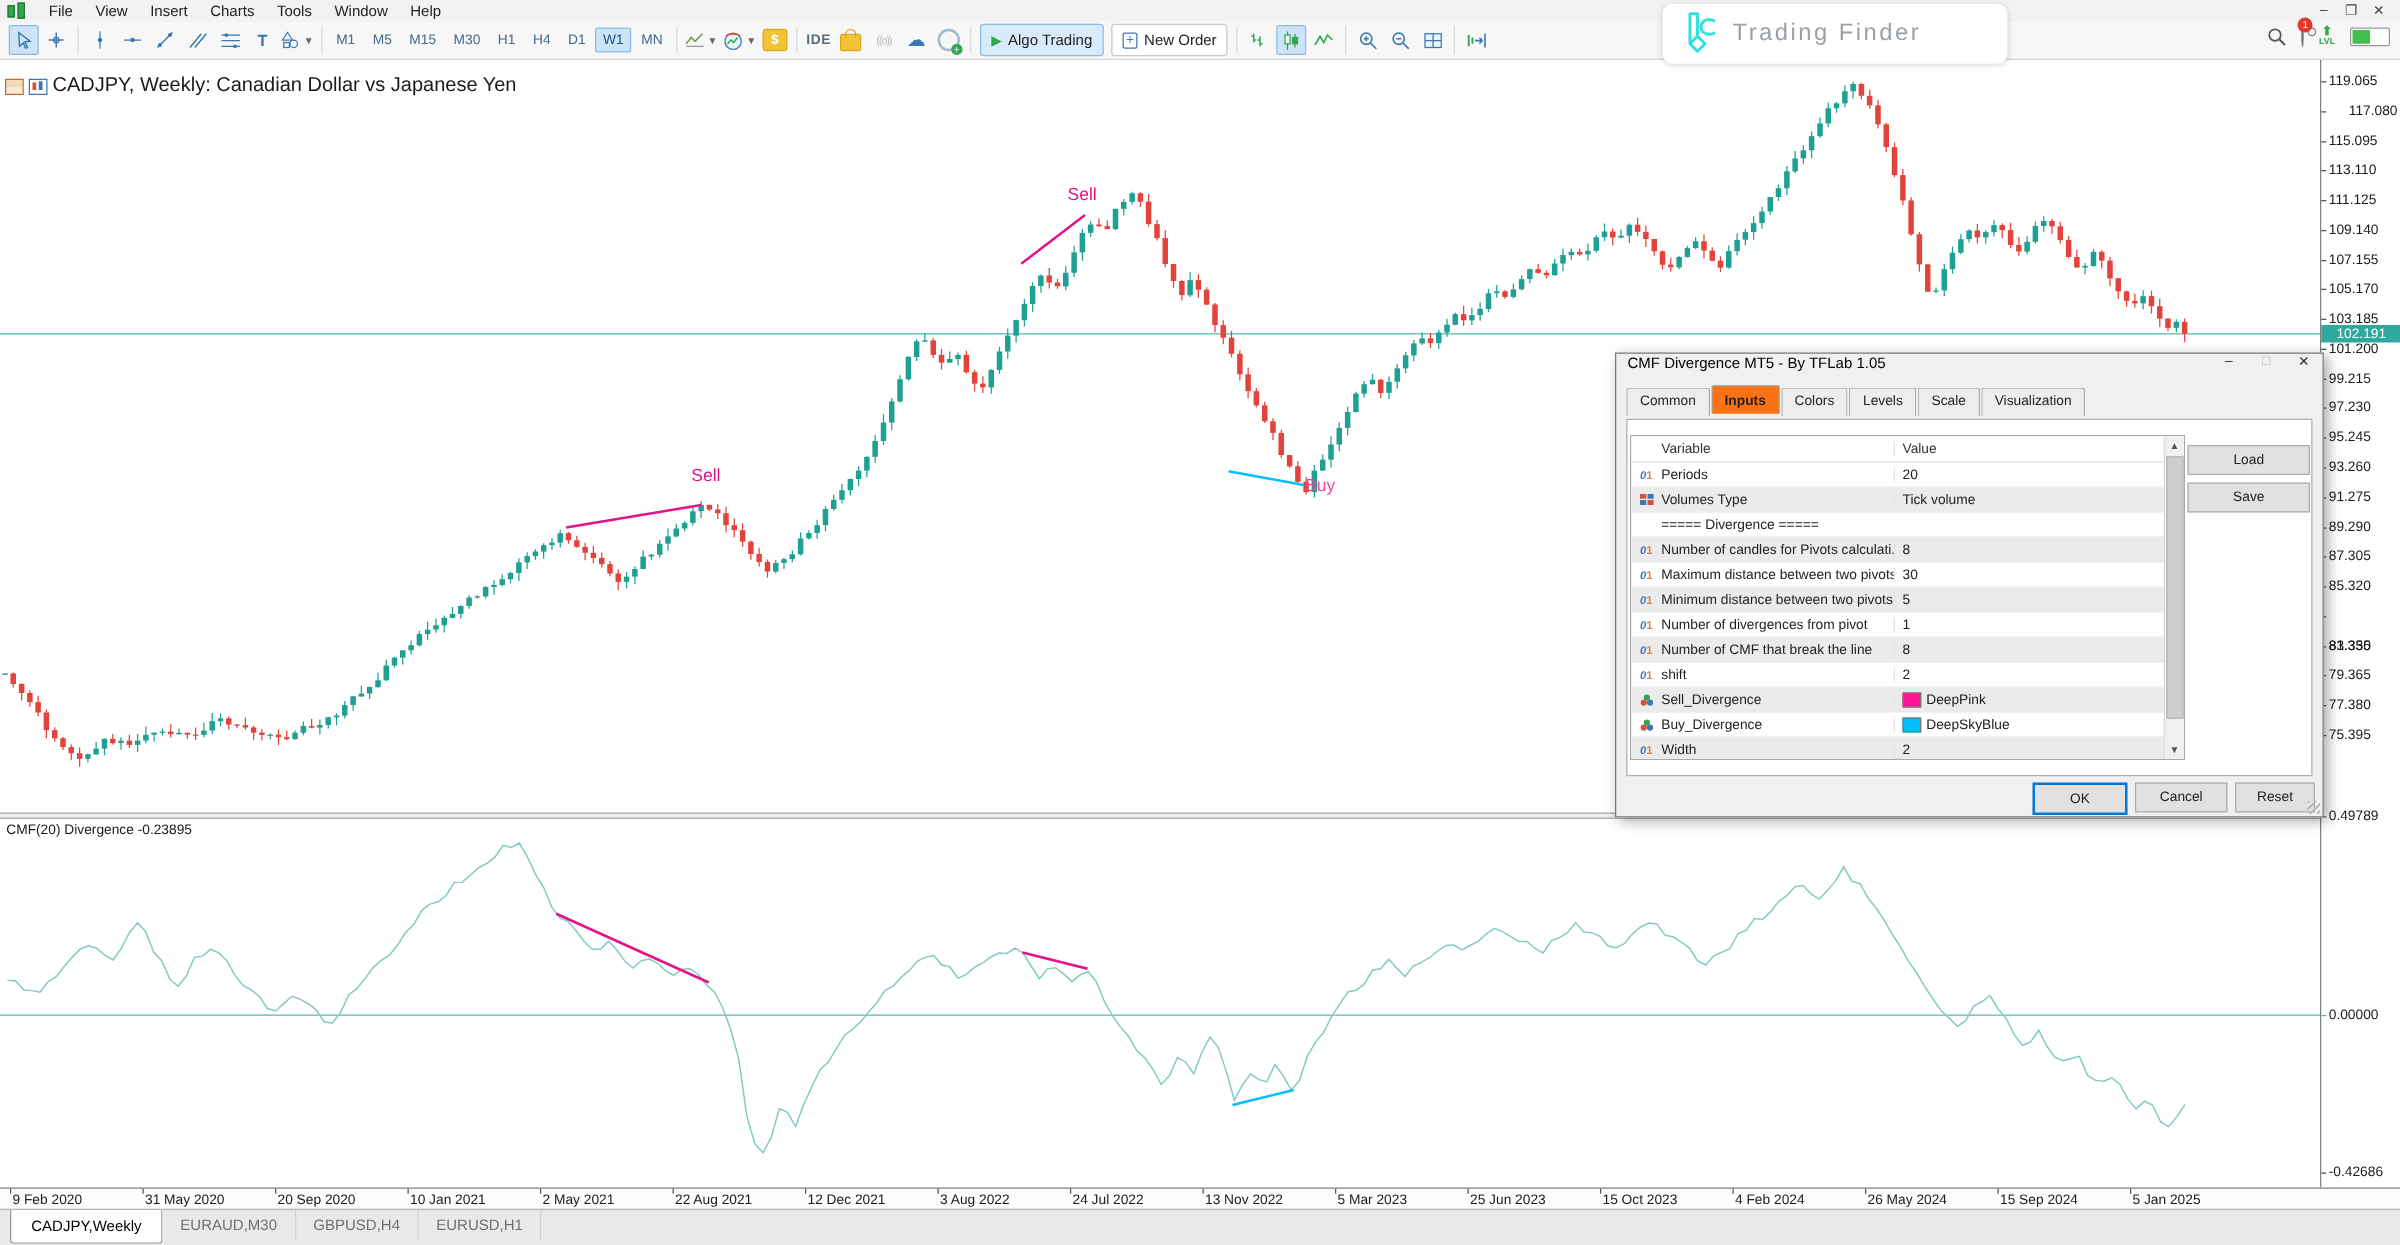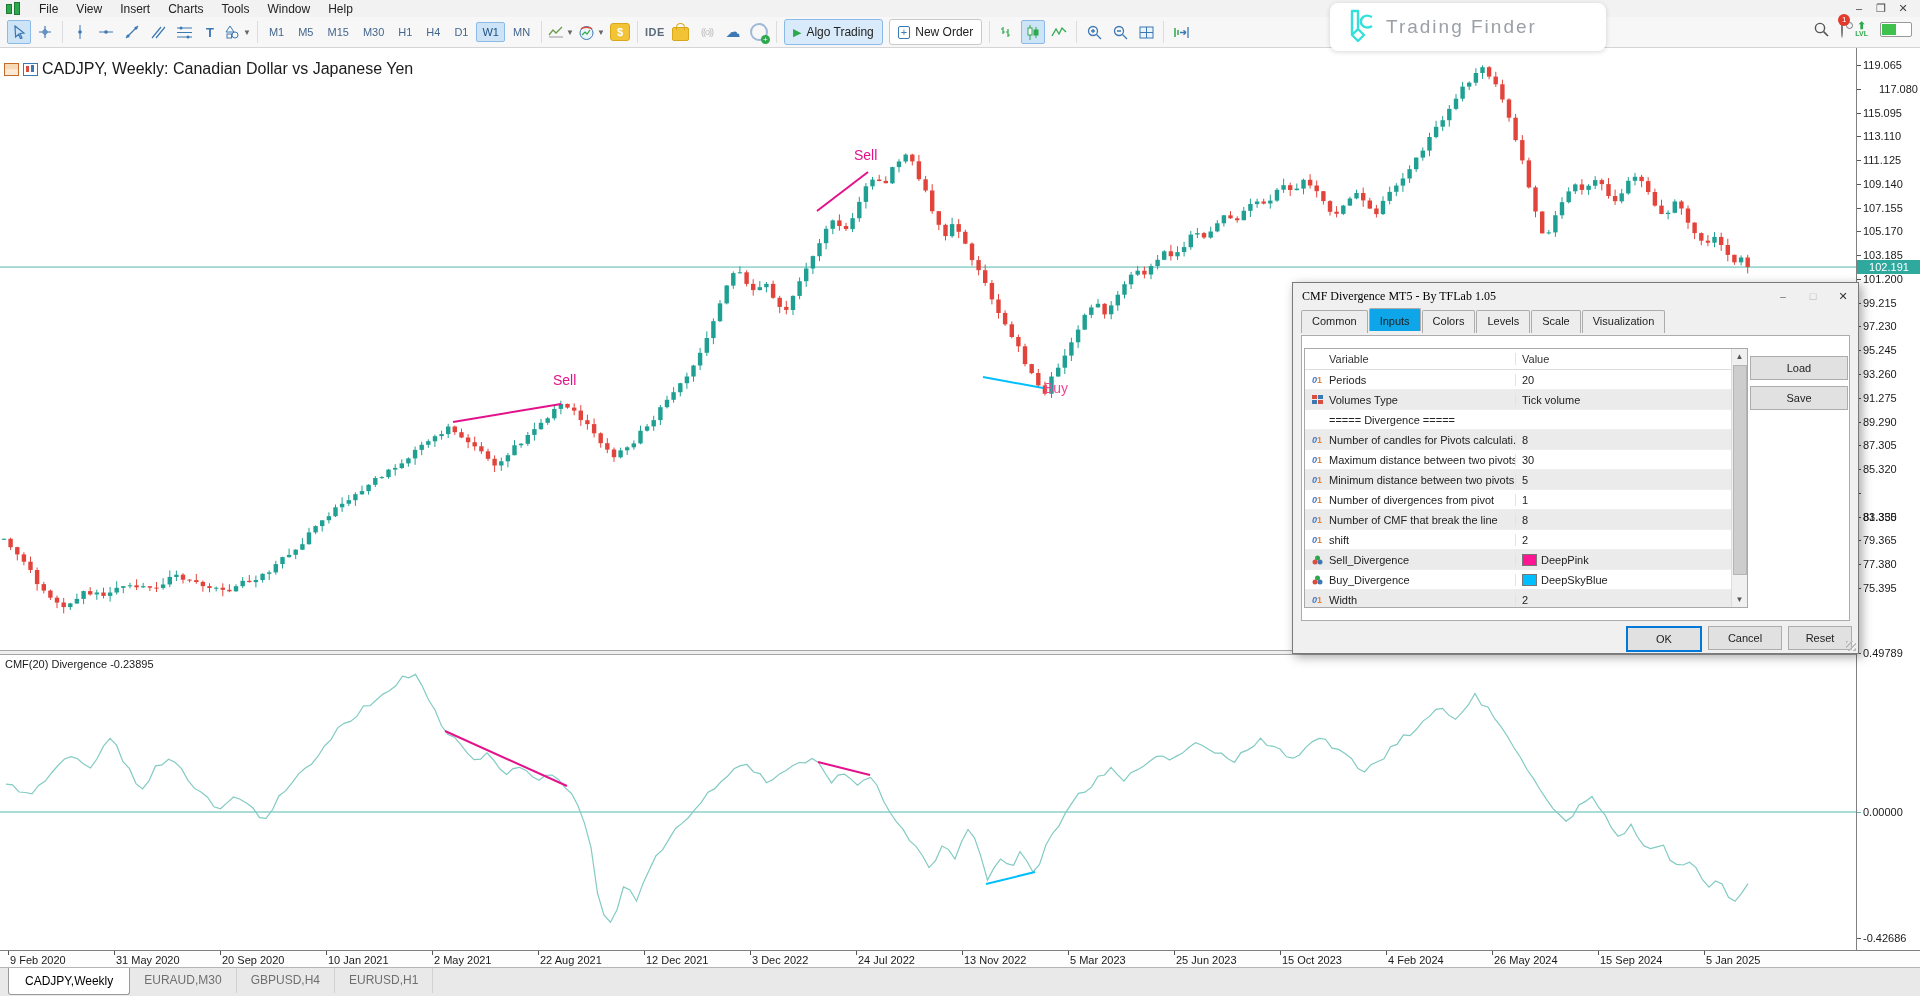--- a/index.html
+++ b/index.html
@@ -80,28 +80,28 @@
   .tabbar{position:absolute;left:0;top:967px;width:1920px;height:29px;background:#e9e9e9;border-top:1px solid #b5b5b5;
           display:flex;align-items:flex-start;font-size:12px;}
   .btab{padding:5px 14px 6px;color:#6f6f6f;border-right:1px solid #d2d2d2;}
   .btab.active{background:#fff;color:#000;border:1px solid #9a9a9a;border-top:none;margin-left:8px;
                border-radius:0 0 3px 3px;padding:6px 16px;}
   
   .anno{position:absolute;font-size:14px;font-weight:500;z-index:2;}
   
   .dialog{position:absolute;left:1292px;top:282px;width:565px;height:370px;background:#f0f0f0;
           border:1px solid #7a7a7a;box-shadow:3px 3px 10px rgba(0,0,0,.35);z-index:10;font-size:11px;}
-  .dlg-title{height:26px;display:flex;align-items:center;padding-left:9px;font-size:12px;color:#000;font-family:Liberation Serif, serif;}
+  .dlg-title{height:26px;display:flex;align-items:flex-start;padding-left:9px;font-size:12px;color:#000;}
   .dlg-ctrls{margin-left:auto;display:flex;color:#333;}
   .dlg-ctrls span{width:30px;text-align:center;font-size:11px;}
   .dlg-ctrls .dis{color:#b5b5b5;}
   .dlg-tabs{display:flex;padding-left:8px;position:relative;top:1px;}
   .dtab{padding:4px 10px;border:1px solid #acacac;border-bottom:none;background:#ededed;margin-right:1px;
         border-radius:2px 2px 0 0;color:#222;}
-  .dtab.active{background:#0ea5e9;position:relative;top:-2px;padding-top:6px;}
+  .dtab.active{background:#f97316;position:relative;top:-2px;padding-top:6px;font-weight:bold;}
   .dlg-body{position:absolute;left:8px;top:52px;right:8px;height:284px;border:1px solid #acacac;background:#fff;}
   .grid{position:absolute;left:2px;top:12px;width:442px;height:258px;border:1px solid #a9a9a9;background:#fff;overflow:hidden;}
   .grow{display:flex;height:19px;align-items:center;border-bottom:1px solid #ededed;}
   .grow.head{color:#333;background:#fff;border-bottom:1px solid #dcdcdc;height:20px;}
   .grow.shade{background:#ebebeb;}
   .gc-icon{width:24px;display:flex;justify-content:center;align-items:center;flex:0 0 24px;}
   .gc-name{flex:0 0 186px;white-space:nowrap;overflow:hidden;}
   .gc-val{flex:1;border-left:1px solid #e3e3e3;padding-left:6px;display:flex;align-items:center;gap:4px;white-space:nowrap;}
   .icnum{font-size:9px;font-weight:bold;font-style:italic;}
   .icnum b{color:#3f74c4;font-weight:bold;} .icnum i{color:#e0823c;font-style:normal;}
@@ -682,21 +682,21 @@
       <div class="dlabel" style="left: 222px;">20 Sep 2020</div>
       <div class="dtick" style="left: 326px;"></div>
       <div class="dlabel" style="left: 328px;">10 Jan 2021</div>
       <div class="dtick" style="left: 432px;"></div>
       <div class="dlabel" style="left: 434px;">2 May 2021</div>
       <div class="dtick" style="left: 538px;"></div>
       <div class="dlabel" style="left: 540px;">22 Aug 2021</div>
       <div class="dtick" style="left: 644px;"></div>
       <div class="dlabel" style="left: 646px;">12 Dec 2021</div>
       <div class="dtick" style="left: 750px;"></div>
-      <div class="dlabel" style="left: 752px;">3 Dec 2022</div>
+      <div class="dlabel" style="left: 752px;">3 Aug 2022</div>
       <div class="dtick" style="left: 856px;"></div>
       <div class="dlabel" style="left: 858px;">24 Jul 2022</div>
       <div class="dtick" style="left: 962px;"></div>
       <div class="dlabel" style="left: 964px;">13 Nov 2022</div>
       <div class="dtick" style="left: 1068px;"></div>
       <div class="dlabel" style="left: 1070px;">5 Mar 2023</div>
       <div class="dtick" style="left: 1174px;"></div>
       <div class="dlabel" style="left: 1176px;">25 Jun 2023</div>
       <div class="dtick" style="left: 1280px;"></div>
       <div class="dlabel" style="left: 1282px;">15 Oct 2023</div>

